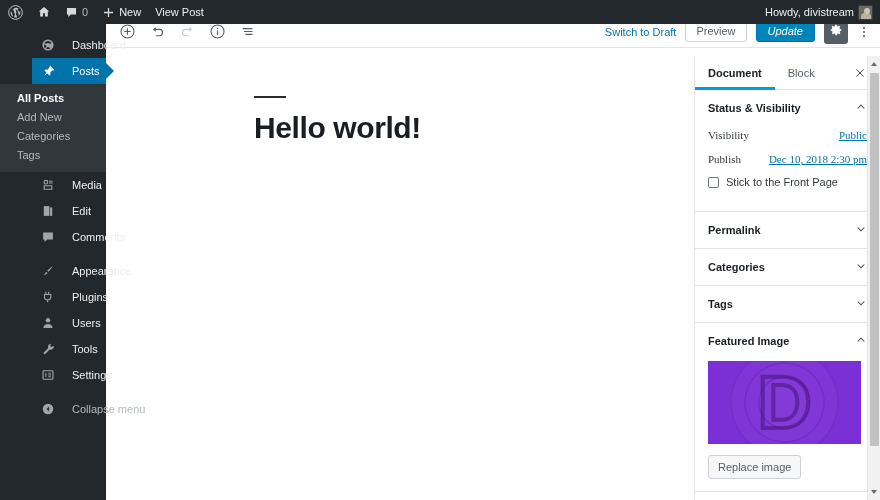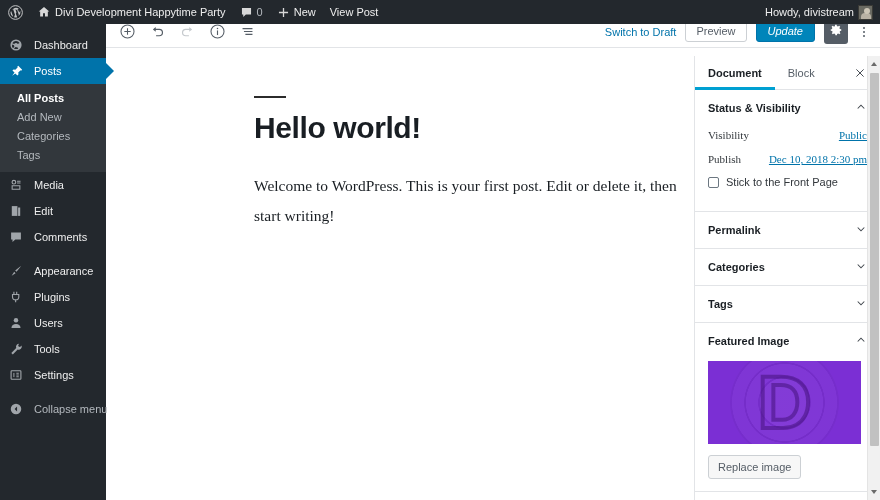--- a/index.html
+++ b/index.html
@@ -39,22 +39,22 @@
     content: ""; position: absolute; left: 4.5px; top: 2px;
     width: 6px; height: 6px; background: #cdc6b6; border-radius: 50%;
   }
 
   
   #sidebar {
     position: absolute; top: 24px; left: 0; width: 106px; height: 476px;
     background: #23282d; color: #eee; font-size: 11px; z-index: 30;
   }
   .menu-item {
-    position: relative; display: flex; align-items: center; gap: 10px;
-    height: 26px; padding-left: 9px; color: #eee; white-space: nowrap;
+    position: relative; display: flex; align-items: center; gap: 16px;
+    height: 26px; padding-left: 9px; color: #eee; white-space: nowrap; margin-left: 32px;
   }
   .menu-item .mlabel { font-size: 11px; }
   .menu-item.active { background: #0073aa; color: #fff; font-weight: normal; }
   .menu-item.active::after {
     content: ""; position: absolute; right: -8px; top: 50%;
     transform: translateY(-50%);
     border-top: 8px solid transparent; border-bottom: 8px solid transparent;
     border-left: 8px solid #0073aa;
   }
   .menu-icon { width: 15px; height: 15px; display: inline-block; line-height: 0; flex: none; }
@@ -197,21 +197,20 @@
             <path d="M4 12a8 8 0 0 0 4.5 7.2L5 9.7A7.9 7.9 0 0 0 4 12zm13.4-.4c0-1-.36-1.7-.67-2.24-.41-.67-.8-1.24-.8-1.9 0-.75.57-1.45 1.37-1.45h.1A8 8 0 0 0 6.9 7.5h.5c.85 0 2.16-.1 2.16-.1.44-.03.49.62.05.67 0 0-.44.05-.93.08l2.96 8.8 1.78-5.33-1.27-3.47c-.44-.03-.85-.08-.85-.08-.44-.03-.39-.7.05-.67 0 0 1.34.1 2.14.1.85 0 2.16-.1 2.16-.1.44-.3.49.62.05.67 0 0-.44.05-.93.08l2.94 8.73.81-2.71c.36-1.13.63-1.94.63-2.64zm-5.26 1.1-2.44 7.08a8 8 0 0 0 5-.13l-.06-.11-2.5-6.84zm6.9-4.55c.4.64.1 1.96-.28 3.2l-2.2 6.36A8 8 0 0 0 19.04 8.15z" fill="#c3c4c5"></path>
           </svg>
       </span>
     </div>
     <div class="ab-item">
       <span class="ico">
         <svg width="14" height="14" viewBox="0 0 20 20">
             <path d="M10 3 2.5 9.3h2v7.2h4.1v-4.6h2.8v4.6h4.1V9.3h2z" fill="#d8d8d8"></path>
           </svg>
       </span>
-      <span>Divi Development Happytime Party</span>
     </div>
     <div class="ab-item">
       <span class="ico">
         <svg width="13" height="13" viewBox="0 0 20 20">
             <path d="M3 3h14v10H9l-4 4v-4H3z" fill="#d8d8d8"></path>
           </svg>
       </span>
       <span class="ab-count">0</span>
     </div>
     <div class="ab-item">
@@ -400,21 +399,20 @@
         <span class="dot"></span>
         <span class="dot"></span>
         <span class="dot"></span>
       </span>
     </div>
   </div>
 
   <div id="content">
     <div class="post-rule"></div>
     <h1 class="post-title">Hello world!</h1>
-    <p class="post-body">Welcome to WordPress. This is your first post. Edit or delete it, then start writing!</p>
   </div>
 
   <div id="inspector">
     <div class="insp-tabs">
       <span class="insp-tab active">Document</span>
       <span class="insp-tab">Block</span>
       <span class="tab-close">
         <svg width="12" height="12" viewBox="0 0 20 20">
             <path d="M4 4l12 12M16 4L4 16" stroke="#40464d" stroke-width="1.6"></path>
           </svg>

